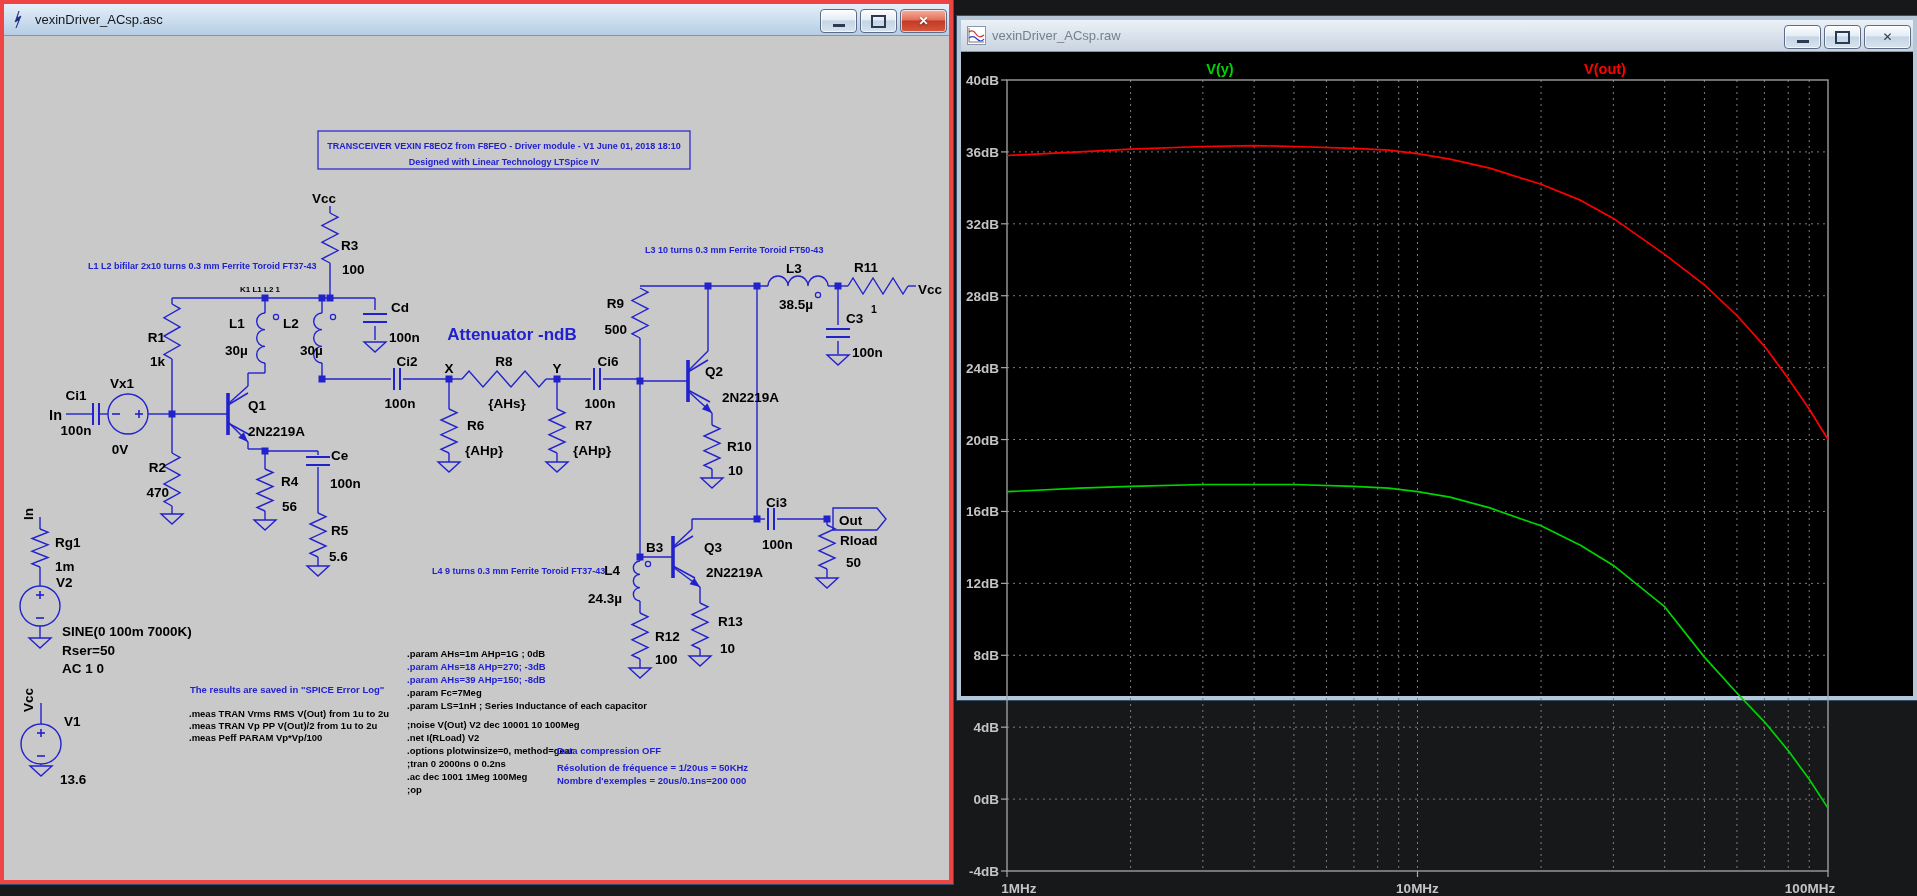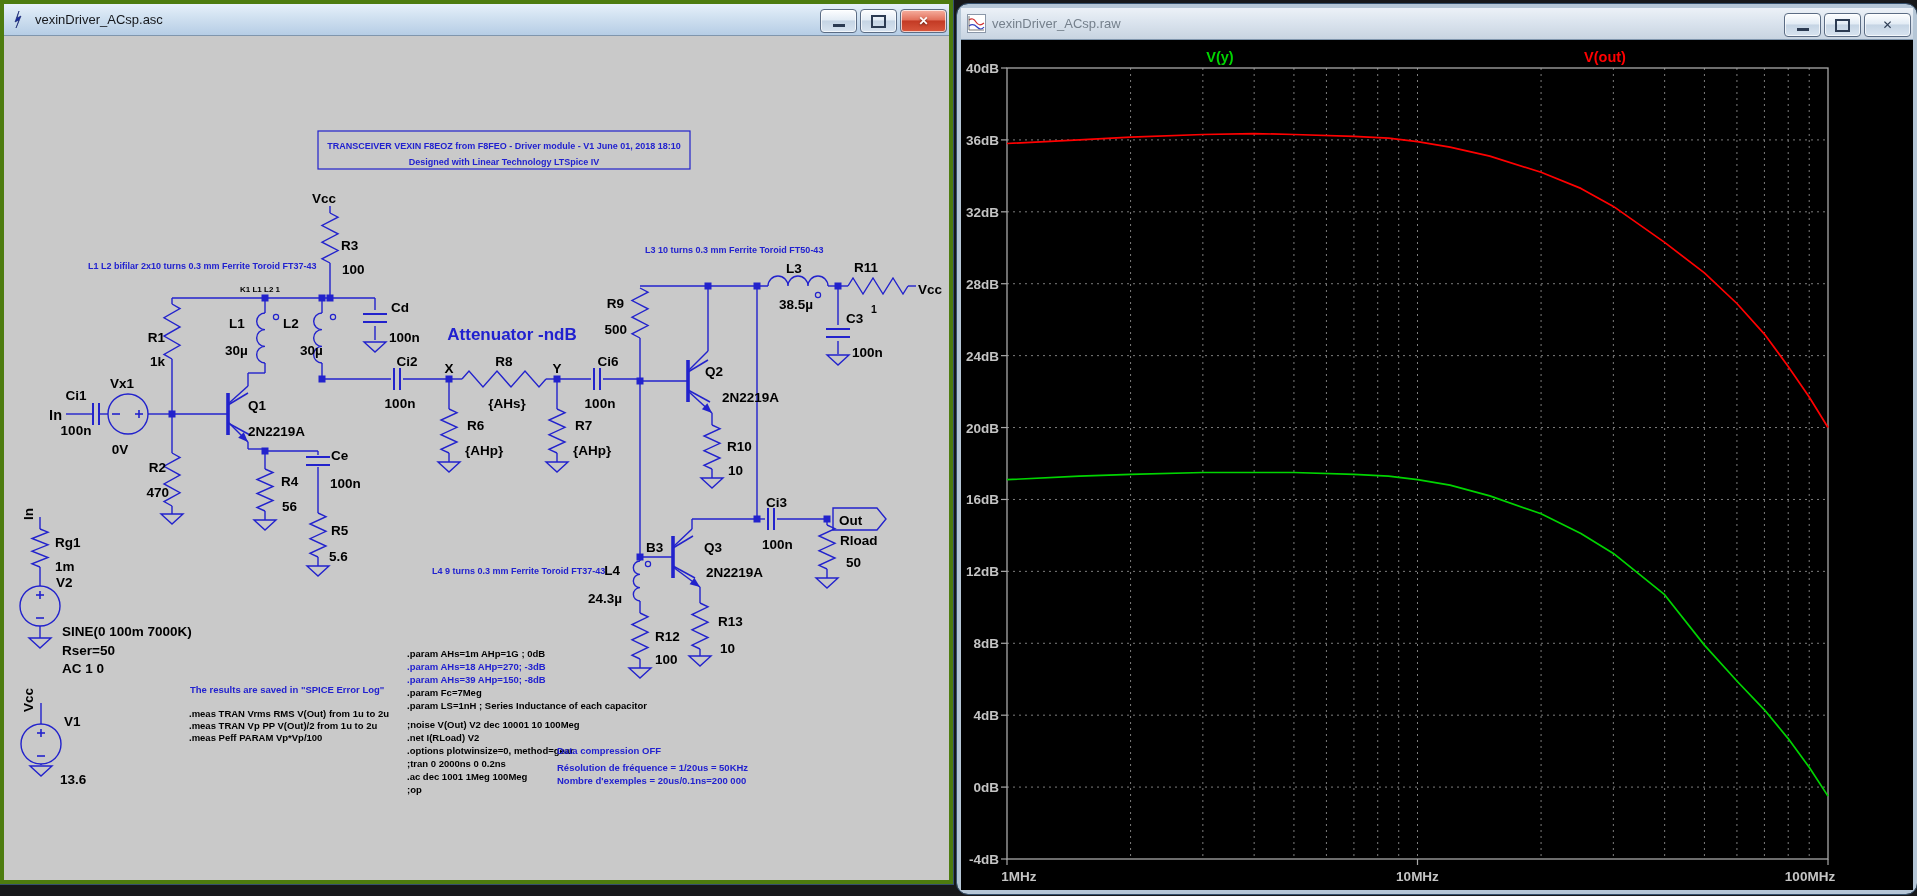--- a/index.html
+++ b/index.html
@@ -1,17 +1,17 @@
 <!DOCTYPE html>
 <html><head>
 <meta charset="utf-8">
 <style>
   html,body{margin:0;padding:0;background:#17181a;width:1917px;height:896px;overflow:hidden;
     font-family:"Liberation Sans",sans-serif;}
-  .win{position:absolute;box-sizing:border-box;border:4px solid #4d7c0f;outline:1px solid #35506c;
+  .win{position:absolute;box-sizing:border-box;border:4px solid #ef4444;outline:1px solid #35506c;
     box-shadow:inset 0 0 0 1px rgba(255,255,255,.55);background:#ffffff;}
   .win.inactive{border-color:#b5c6d6;}
   .titlebar{position:relative;height:31px;background:linear-gradient(#e6f0fa,#cfe0f0 45%,#b6cde5);
     display:flex;align-items:center;padding:0 6px;}
   .win.inactive .titlebar{background:linear-gradient(#ecf1f7,#dbe4ee 45%,#c8d4e1);}
   .title{font-size:13px;color:#16181c;margin-left:6px;white-space:nowrap;}
   .win.inactive .title{color:#75808c;}
   .app-icon{width:19px;height:19px;display:inline-flex;}
   .controls{position:absolute;right:2px;top:5px;display:flex;gap:3px;}
   .btn{width:35px;height:22px;border:1px solid #5b6c84;border-radius:4px;display:flex;align-items:center;
@@ -318,21 +318,21 @@
           <text x="331" y="459" font-size="13.5" text-anchor="start" class="sch-k">Ce</text>
           <text x="330" y="487" font-size="13.5" text-anchor="start" class="sch-k">100n</text>
           <text x="331" y="534" font-size="13.5" text-anchor="start" class="sch-k">R5</text>
           <text x="329" y="560" font-size="13.5" text-anchor="start" class="sch-k">5.6</text>
           <text x="281" y="485" font-size="13.5" text-anchor="start" class="sch-k">R4</text>
           <text x="282" y="510" font-size="13.5" text-anchor="start" class="sch-k">56</text>
         </svg>
     </div>
   </div>
 
-  <div class="win inactive" id="win-right" style="left:957px;top:4px;width:960px;height:890px;border-radius:11px;">
+  <div class="win inactive" id="win-right" style="left:957px;top:16px;width:960px;height:684px;">
     <div class="titlebar">
       <span class="app-icon">
         <svg width="19" height="19" viewBox="0 0 19 19">
           <rect x="0.5" y="0.5" width="18" height="18" fill="#fff" stroke="#8a97a8"></rect>
           <path d="M2 6 Q6 3 9 8 T17 9" fill="none" stroke="#d03030" stroke-width="1.2"></path>
           <path d="M2 12 Q6 9 10 13 T17 13" fill="none" stroke="#3040c0" stroke-width="1.2"></path>
           <path d="M2 16 H17 M2 16 V2" stroke="#555" stroke-width="0.8"></path>
         </svg>
       </span>
       <span class="title">vexinDriver_ACsp.raw</span>

